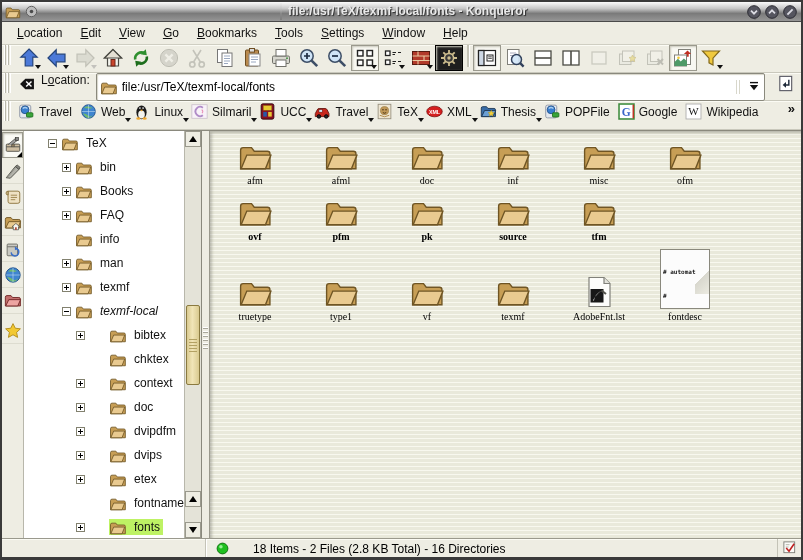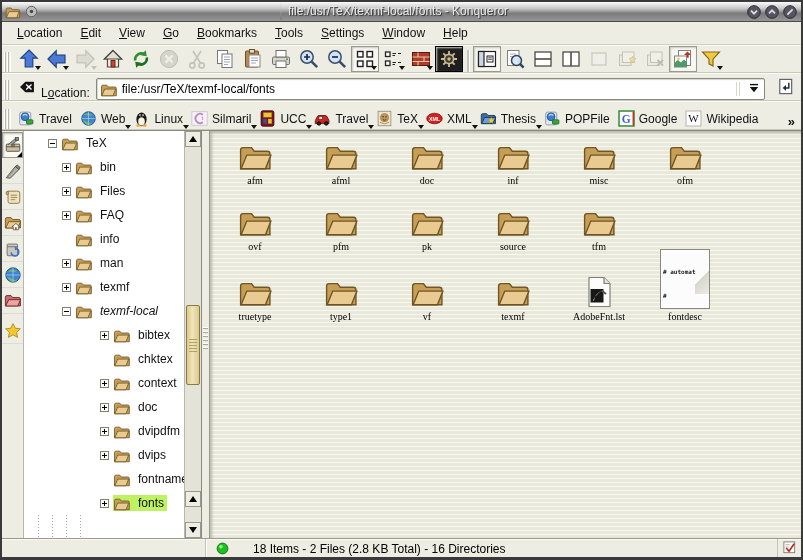--- a/index.html
+++ b/index.html
@@ -12,34 +12,34 @@
   .titlebar{position:relative;height:20px;
     background:linear-gradient(#fbfbfb 0%,#c6c6c6 35%,#7a7a7a 60%,#969696 100%);
     display:flex;align-items:center;border-bottom:1px solid #4a4a4a;}
   .tb-icon{width:16px;height:14px;margin-left:3px;}
   .tb-icon svg{width:16px;height:14px;display:block;}
   .tb-sticky{width:13px;height:13px;margin-left:4px;}
   .tb-sticky svg{width:13px;height:13px;display:block;}
   .tb-seg-l,.tb-seg-r{position:absolute;top:1px;bottom:1px;width:2px;
     background:linear-gradient(#e8e8e8,#666);opacity:.45;}
   .tb-seg-l{left:278px;} .tb-seg-r{left:752px;}
-  .tb-title{position:absolute;left:286px;top:2px;font-weight:normal;font-size:12px;
+  .tb-title{position:absolute;left:286px;top:2px;font-weight:bold;font-size:12px;
     color:#e9e9e9;text-shadow:1px 1px 1px #2a2a2a;white-space:nowrap;}
   .tb-btns{position:absolute;right:4px;top:3px;display:flex;gap:4px;}
   .tb-btn{width:14px;height:14px;padding:0;border:0;background:none;cursor:pointer;}
   .tb-btn svg{width:14px;height:14px;display:block;}
 
   
   .menubar{height:23px;display:flex;align-items:center;padding-left:6px;
     background:#eeede3;border-bottom:1px solid #cfcec2;}
   .menu-item{padding:3px 9px;cursor:default;}
   .menu-item u{text-decoration:underline;}
 
   
-  .bar{display:flex;align-items:flex-end;background:#eeede3;border-bottom:1px solid #c9c8bc;
+  .bar{display:flex;align-items:flex-start;background:#eeede3;border-bottom:1px solid #c9c8bc;
     box-shadow:inset 0 1px 0 #fbfbf4;}
   .grip{width:7px;height:20px;margin:0 4px 0 2px;
     background:repeating-linear-gradient(90deg,#fff 0 1px,#b8b7ab 1px 2px,transparent 2px 3px);}
   .tsep{width:2px;height:22px;margin:0 4px;background:#c4c3b7;box-shadow:1px 0 0 #fff;}
 
   .toolbar{height:28px;}
   .tbtn{position:relative;width:28px;height:26px;border:1px solid transparent;background:none;
     padding:0;display:flex;align-items:center;justify-content:center;cursor:pointer;}
   .tbtn svg{width:22px;height:22px;display:block;}
   .tbtn.pressed{background:#f8f8f2;border:1px solid #9a998d;
@@ -49,21 +49,21 @@
   .mini{position:absolute;right:1px;bottom:1px;width:0;height:0;
     border-left:3.5px solid transparent;border-right:3.5px solid transparent;
     border-top:4.5px solid #111;}
 
   
   .locbar{height:28px;}
   .loc-clear{width:24px;height:24px;border:0;background:none;padding:0;display:flex;
     align-items:center;justify-content:center;cursor:pointer;}
   .loc-clear svg{width:18px;height:18px;}
   .loc-label{margin:0 6px 0 2px;white-space:nowrap;}
-  .combo{flex:1;height:22px;margin-right:4px;background:#fff;
+  .combo{flex:1;height:28px;margin-right:4px;background:#fff;
     border:1px solid #8a897d;border-radius:2px;display:flex;align-items:center;
     box-shadow:inset 1px 1px 1px #d6d5c9;}
   .combo .cfold{width:18px;height:15px;margin:0 4px 0 3px;}
   .combo .cfold svg{width:18px;height:15px;display:block;}
   .combo-val{flex:1;font-size:12px;color:#000;white-space:nowrap;overflow:hidden;}
   .combo-grip{width:6px;height:14px;margin-right:2px;
     background:repeating-linear-gradient(90deg,#d8d7cb 0 1px,transparent 1px 3px);}
   .combo-drop{width:20px;height:20px;border:0;background:none;padding:0;cursor:pointer;
     display:flex;align-items:center;justify-content:center;}
   .combo-drop svg{width:12px;height:12px;}
@@ -97,21 +97,21 @@
   .treewrap{position:relative;width:178px;background:#fff;border-right:1px solid #8a897d;}
   .tree{position:absolute;left:0;top:0;right:17px;bottom:0;overflow:hidden;
     background-image:
       repeating-linear-gradient(to bottom,#a9a896 0 1px,transparent 1px 3px),
       repeating-linear-gradient(to bottom,#a9a896 0 1px,transparent 1px 3px),
       repeating-linear-gradient(to bottom,#a9a896 0 1px,transparent 1px 3px),
       repeating-linear-gradient(to bottom,#a9a896 0 1px,transparent 1px 3px);
     background-size:1px 100%,1px 100%,1px 100%,1px 100%;
     background-position:14px 0,28px 0,42px 0,56px 0;background-repeat:no-repeat;}
   .trow{height:24px;display:flex;align-items:center;cursor:pointer;background:#fff;}
-  .trow.d0{padding-left:24px;} .trow.d1{padding-left:38px;} .trow.d2{padding-left:76px;}
+  .trow.d0{padding-left:24px;} .trow.d1{padding-left:38px;} .trow.d2{padding-left:52px;gap:20px;}
   .ex{width:9px;height:9px;flex:none;margin-right:4px;position:relative;background:#fff;}
   .ex.plus,.ex.minus{border:1px solid #82816f;}
   .ex.plus::before,.ex.minus::before{content:"";position:absolute;left:1px;right:1px;top:3px;height:1px;background:#000;}
   .ex.plus::after{content:"";position:absolute;top:1px;bottom:1px;left:3px;width:1px;background:#000;}
   .tfold{width:18px;height:15px;flex:none;margin-right:4px;}
   .tfold svg{width:18px;height:15px;display:block;}
   .tlbl{font-size:12px;padding:1px 3px;white-space:nowrap;}
   .tlbl.it{font-style:italic;}
   .trow.sel{background:#fff;}
   .trow.sel .selbox{background:#bef264;}
@@ -132,21 +132,21 @@
     background:repeating-linear-gradient(to bottom,#b3a163 0 1px,transparent 1px 3px);}
 
   .splitter{width:8px;background:#eeede3;border-right:1px solid #9a998d;position:relative;cursor:col-resize;}
   .splitter::before{content:"";position:absolute;left:1px;top:196px;width:5px;height:24px;
     background:repeating-linear-gradient(to bottom,#fff 0 1px,#a8a79b 1px 2px,transparent 2px 4px);}
 
   .mainview{position:relative;flex:1;overflow:hidden;
     background:repeating-linear-gradient(#e9e9db 0,#e9e9db 3px,#f8f8ef 3px,#f8f8ef 4px);
     box-shadow:inset 2px 2px 3px rgba(90,90,80,.35);}
   .frow{position:absolute;left:2px;display:flex;}
-  .frow.r1{top:6px;} .frow.r2{top:72px;} .frow.r3{top:114px;}
+  .frow.r1{top:6px;} .frow.r2{top:62px;font-weight:bold;} .frow.r3{top:114px;}
   .cell{width:86px;display:flex;flex-direction:column;align-items:center;cursor:pointer;}
   .cell .ic{height:36px;display:flex;align-items:flex-end;justify-content:center;}
   .frow.r3 .cell .ic{height:64px;}
   .cell .ic svg{width:36px;height:32px;display:block;}
   .cell .ic svg.fico{width:34px;height:34px;}
   .lbl{margin-top:2px;font-family:"Liberation Serif","DejaVu Serif",serif;
     font-size:10px;color:#000;white-space:nowrap;}
   .fdprev{position:relative;width:50px;height:60px;background:#fcfcfc;border:1px solid #8a897d;
     padding:2px 1px 0 2px;overflow:hidden;
     font-family:"DejaVu Sans Mono","Liberation Mono",monospace;font-size:6px;line-height:8px;
@@ -745,21 +745,21 @@
           </div>
         <div class="trow d1">
             <span class="ex plus"></span>
             <span class="selbox">
               <span class="tfold">
                 <svg viewBox="0 0 21 18">
                   <path d="M1.5 16.5V5.6q0-1.8 1.8-1.8h4.6l1.7 2.2h8q1.7 0 1.7 1.7v8.8z" fill="#c79e55" stroke="#6f5524"></path>
                   <path d="M1.9 16.5l3.4-8h13.2l-3.2 8z" fill="#e9ca90" stroke="#6f5524"></path>
                 </svg>
               </span>
-              <span class="tlbl">Files</span>
+              <span class="tlbl">Books</span>
             </span>
           </div>
         <div class="trow d1">
             <span class="ex plus"></span>
             <span class="selbox">
               <span class="tfold">
                 <svg viewBox="0 0 21 18">
                   <path d="M1.5 16.5V5.6q0-1.8 1.8-1.8h4.6l1.7 2.2h8q1.7 0 1.7 1.7v8.8z" fill="#c79e55" stroke="#6f5524"></path>
                   <path d="M1.9 16.5l3.4-8h13.2l-3.2 8z" fill="#e9ca90" stroke="#6f5524"></path>
                 </svg>
@@ -878,20 +878,32 @@
         <div class="trow d2">
             <span class="ex plus"></span>
             <span class="selbox">
               <span class="tfold">
                 <svg viewBox="0 0 21 18">
                   <path d="M1.5 16.5V5.6q0-1.8 1.8-1.8h4.6l1.7 2.2h8q1.7 0 1.7 1.7v8.8z" fill="#c79e55" stroke="#6f5524"></path>
                   <path d="M1.9 16.5l3.4-8h13.2l-3.2 8z" fill="#e9ca90" stroke="#6f5524"></path>
                 </svg>
               </span>
               <span class="tlbl">dvips</span>
+            </span>
+          </div>
+        <div class="trow d2">
+            <span class="ex plus"></span>
+            <span class="selbox">
+              <span class="tfold">
+                <svg viewBox="0 0 21 18">
+                  <path d="M1.5 16.5V5.6q0-1.8 1.8-1.8h4.6l1.7 2.2h8q1.7 0 1.7 1.7v8.8z" fill="#c79e55" stroke="#6f5524"></path>
+                  <path d="M1.9 16.5l3.4-8h13.2l-3.2 8z" fill="#e9ca90" stroke="#6f5524"></path>
+                </svg>
+              </span>
+              <span class="tlbl">etex</span>
             </span>
           </div>
         <div class="trow d2">
             <span class="ex none"></span>
             <span class="selbox">
               <span class="tfold">
                 <svg viewBox="0 0 21 18">
                   <path d="M1.5 16.5V5.6q0-1.8 1.8-1.8h4.6l1.7 2.2h8q1.7 0 1.7 1.7v8.8z" fill="#c79e55" stroke="#6f5524"></path>
                   <path d="M1.9 16.5l3.4-8h13.2l-3.2 8z" fill="#e9ca90" stroke="#6f5524"></path>
                 </svg>

